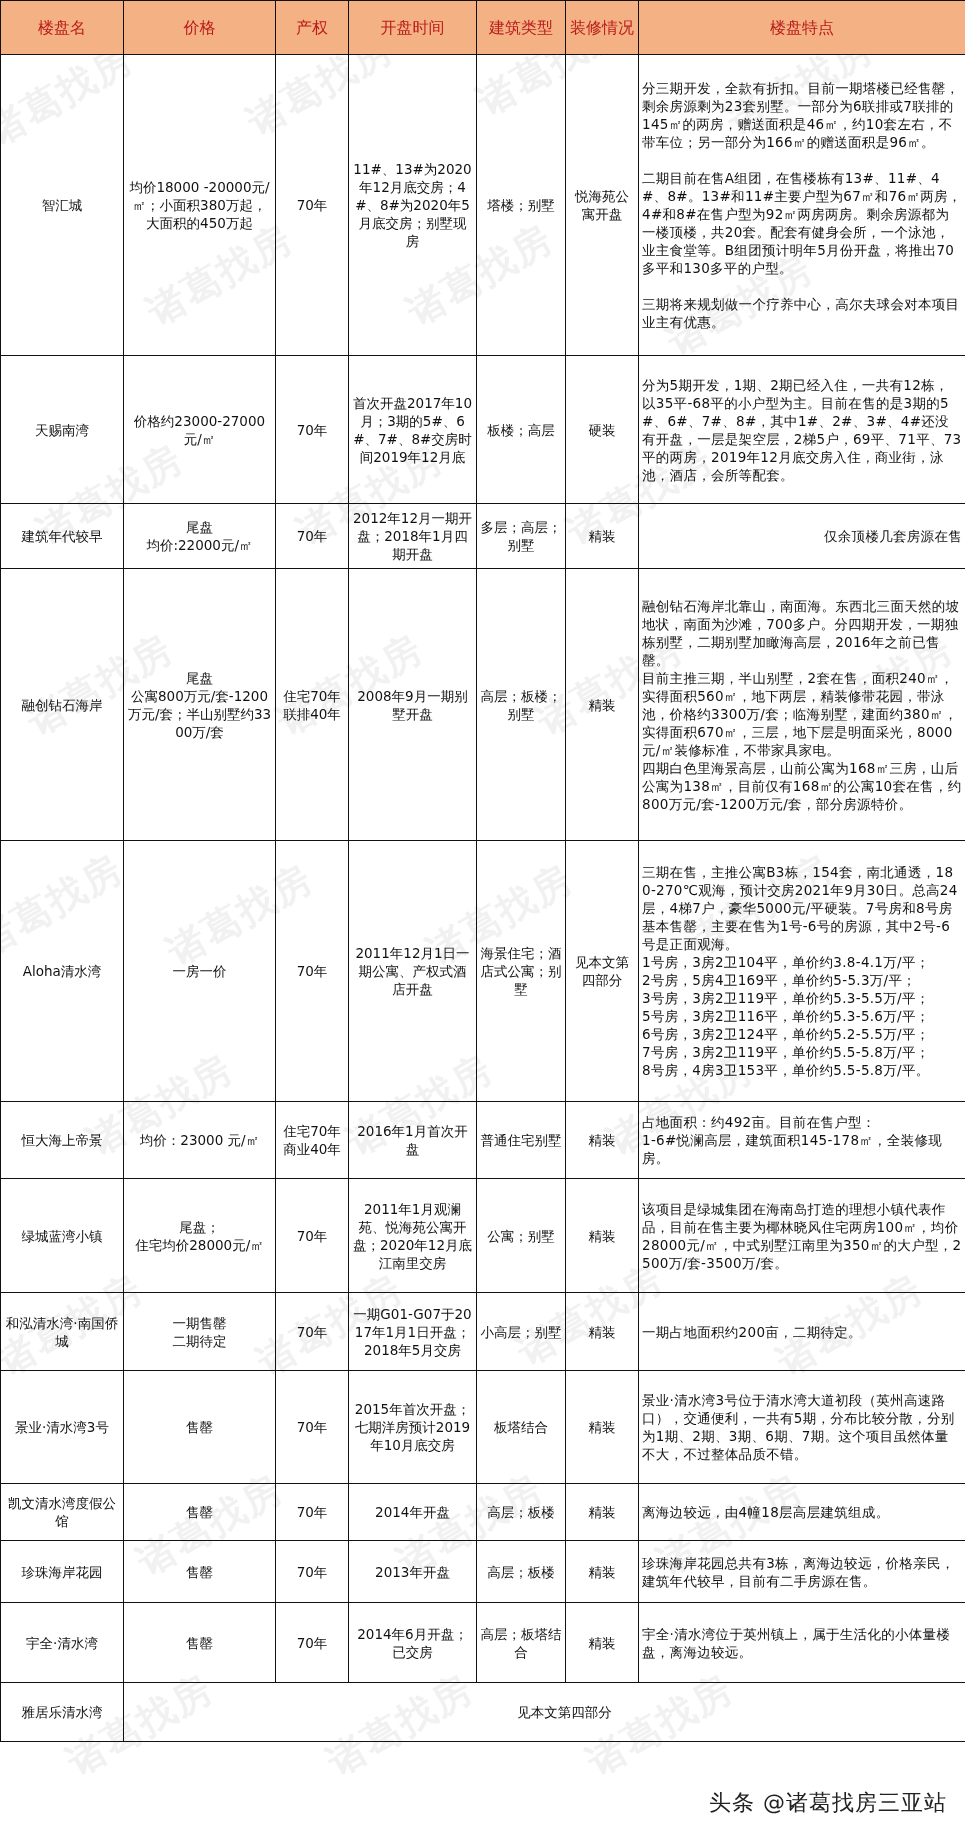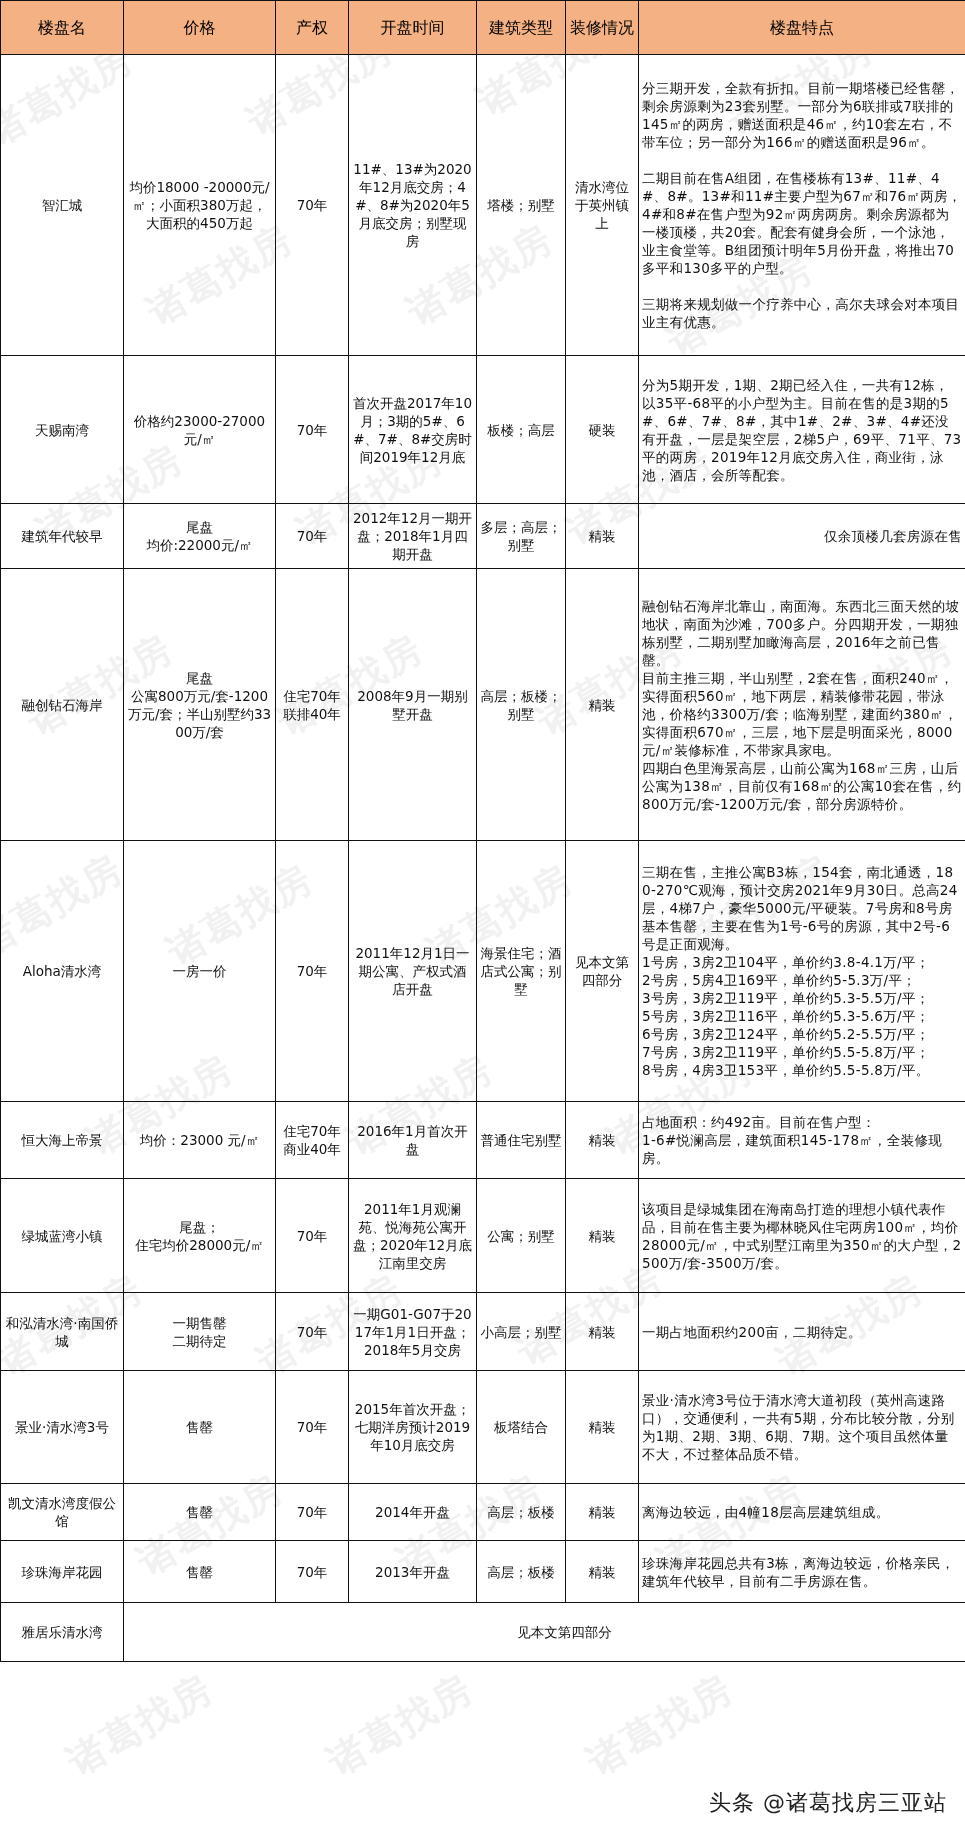--- a/index.html
+++ b/index.html
@@ -1,21 +1,21 @@
 <!DOCTYPE html>
 <html><head>
 <meta charset="utf-8">
 <style>
   html, body { margin: 0; padding: 0; background: #ffffff; }
   body { width: 965px; height: 1834px; overflow: hidden; position: relative;
          font-family: "DejaVu Sans", "Liberation Sans", sans-serif; color: #111; }
   table.grid { border-collapse: collapse; table-layout: fixed; width: 965px; position: absolute; left: 0; top: 0; }
   table.grid td, table.grid th { border: 1.5px solid #111; padding: 0 3px; vertical-align: middle;
          font-size: 13.5px; line-height: 18px; font-weight: normal; word-break: break-all; }
-  table.grid th { background: #f4b183; font-size: 16px; line-height: 20px; text-align: center; height: 53px; color:#000000; }
+  table.grid th { background: #f4b183; font-size: 16px; line-height: 20px; text-align: center; height: 53px; color:#b91c1c; }
   td.c { text-align: center; }
   td.feat { text-align: left; padding: 4px 3px 4px 3px; white-space: pre-wrap; font-size: 13.5px; line-height: 18.2px; letter-spacing: 0.3px; }
   td.feat-center { text-align: right; }
   .wm { position: absolute; color: rgba(190,190,190,0.22); font-size: 38px; font-weight: bold;
         transform: rotate(-30deg); pointer-events: none; white-space: nowrap; letter-spacing: 2px; }
   .credit { position: absolute; right: 18px; bottom: 16px; font-size: 22px; color: #222; letter-spacing: 1px;
             background: rgba(255,255,255,0.85); }
 </style>
 </head>
 <body>
@@ -76,21 +76,21 @@
     </tr>
   </thead>
   <tbody>
 
     <tr style="height:301px">
       <td class="c">智汇城</td>
       <td class="c">均价18000 -20000元/㎡；小面积380万起，大面积的450万起</td>
       <td class="c">70年</td>
       <td class="c">11#、13#为2020年12月底交房；4#、8#为2020年5月底交房；别墅现房</td>
       <td class="c">塔楼；别墅</td>
-      <td class="c">清水湾位于英州镇上</td>
+      <td class="c">悦海苑公寓开盘</td>
       <td class="feat">分三期开发，全款有折扣。目前一期塔楼已经售罄，剩余房源剩为23套别墅。一部分为6联排或7联排的145㎡的两房，赠送面积是46㎡，约10套左右，不带车位；另一部分为166㎡的赠送面积是96㎡。
 
 二期目前在售A组团，在售楼栋有13#、11#、4#、8#。13#和11#主要户型为67㎡和76㎡两房，4#和8#在售户型为92㎡两房两房。剩余房源都为一楼顶楼，共20套。配套有健身会所，一个泳池，业主食堂等。B组团预计明年5月份开盘，将推出70多平和130多平的户型。
 
 三期将来规划做一个疗养中心，高尔夫球会对本项目业主有优惠。</td>
     </tr>
 
     <tr style="height:148px">
       <td class="c">天赐南湾</td>
       <td class="c">价格约23000-27000元/㎡</td>
@@ -198,20 +198,29 @@
     <tr style="height:62px">
       <td class="c">珍珠海岸花园</td>
       <td class="c">售罄</td>
       <td class="c">70年</td>
       <td class="c">2013年开盘</td>
       <td class="c">高层；板楼</td>
       <td class="c">精装</td>
       <td class="feat">珍珠海岸花园总共有3栋，离海边较远，价格亲民，建筑年代较早，目前有二手房源在售。</td>
     </tr>
 
+    <tr style="height:80px">
+      <td class="c">宇全·清水湾</td>
+      <td class="c">售罄</td>
+      <td class="c">70年</td>
+      <td class="c">2014年6月开盘；已交房</td>
+      <td class="c">高层；板塔结合</td>
+      <td class="c">精装</td>
+      <td class="feat">宇全·清水湾位于英州镇上，属于生活化的小体量楼盘，离海边较远。</td>
+    </tr>
 
 
     <tr style="height:59px">
       <td class="c">雅居乐清水湾</td>
       <td class="c" colspan="6">
         <span style="position:relative;left:20px;font-family:Liberation Serif, serif;">见本文第四部分</span>
       </td>
     </tr>
   </tbody>
 </table>

